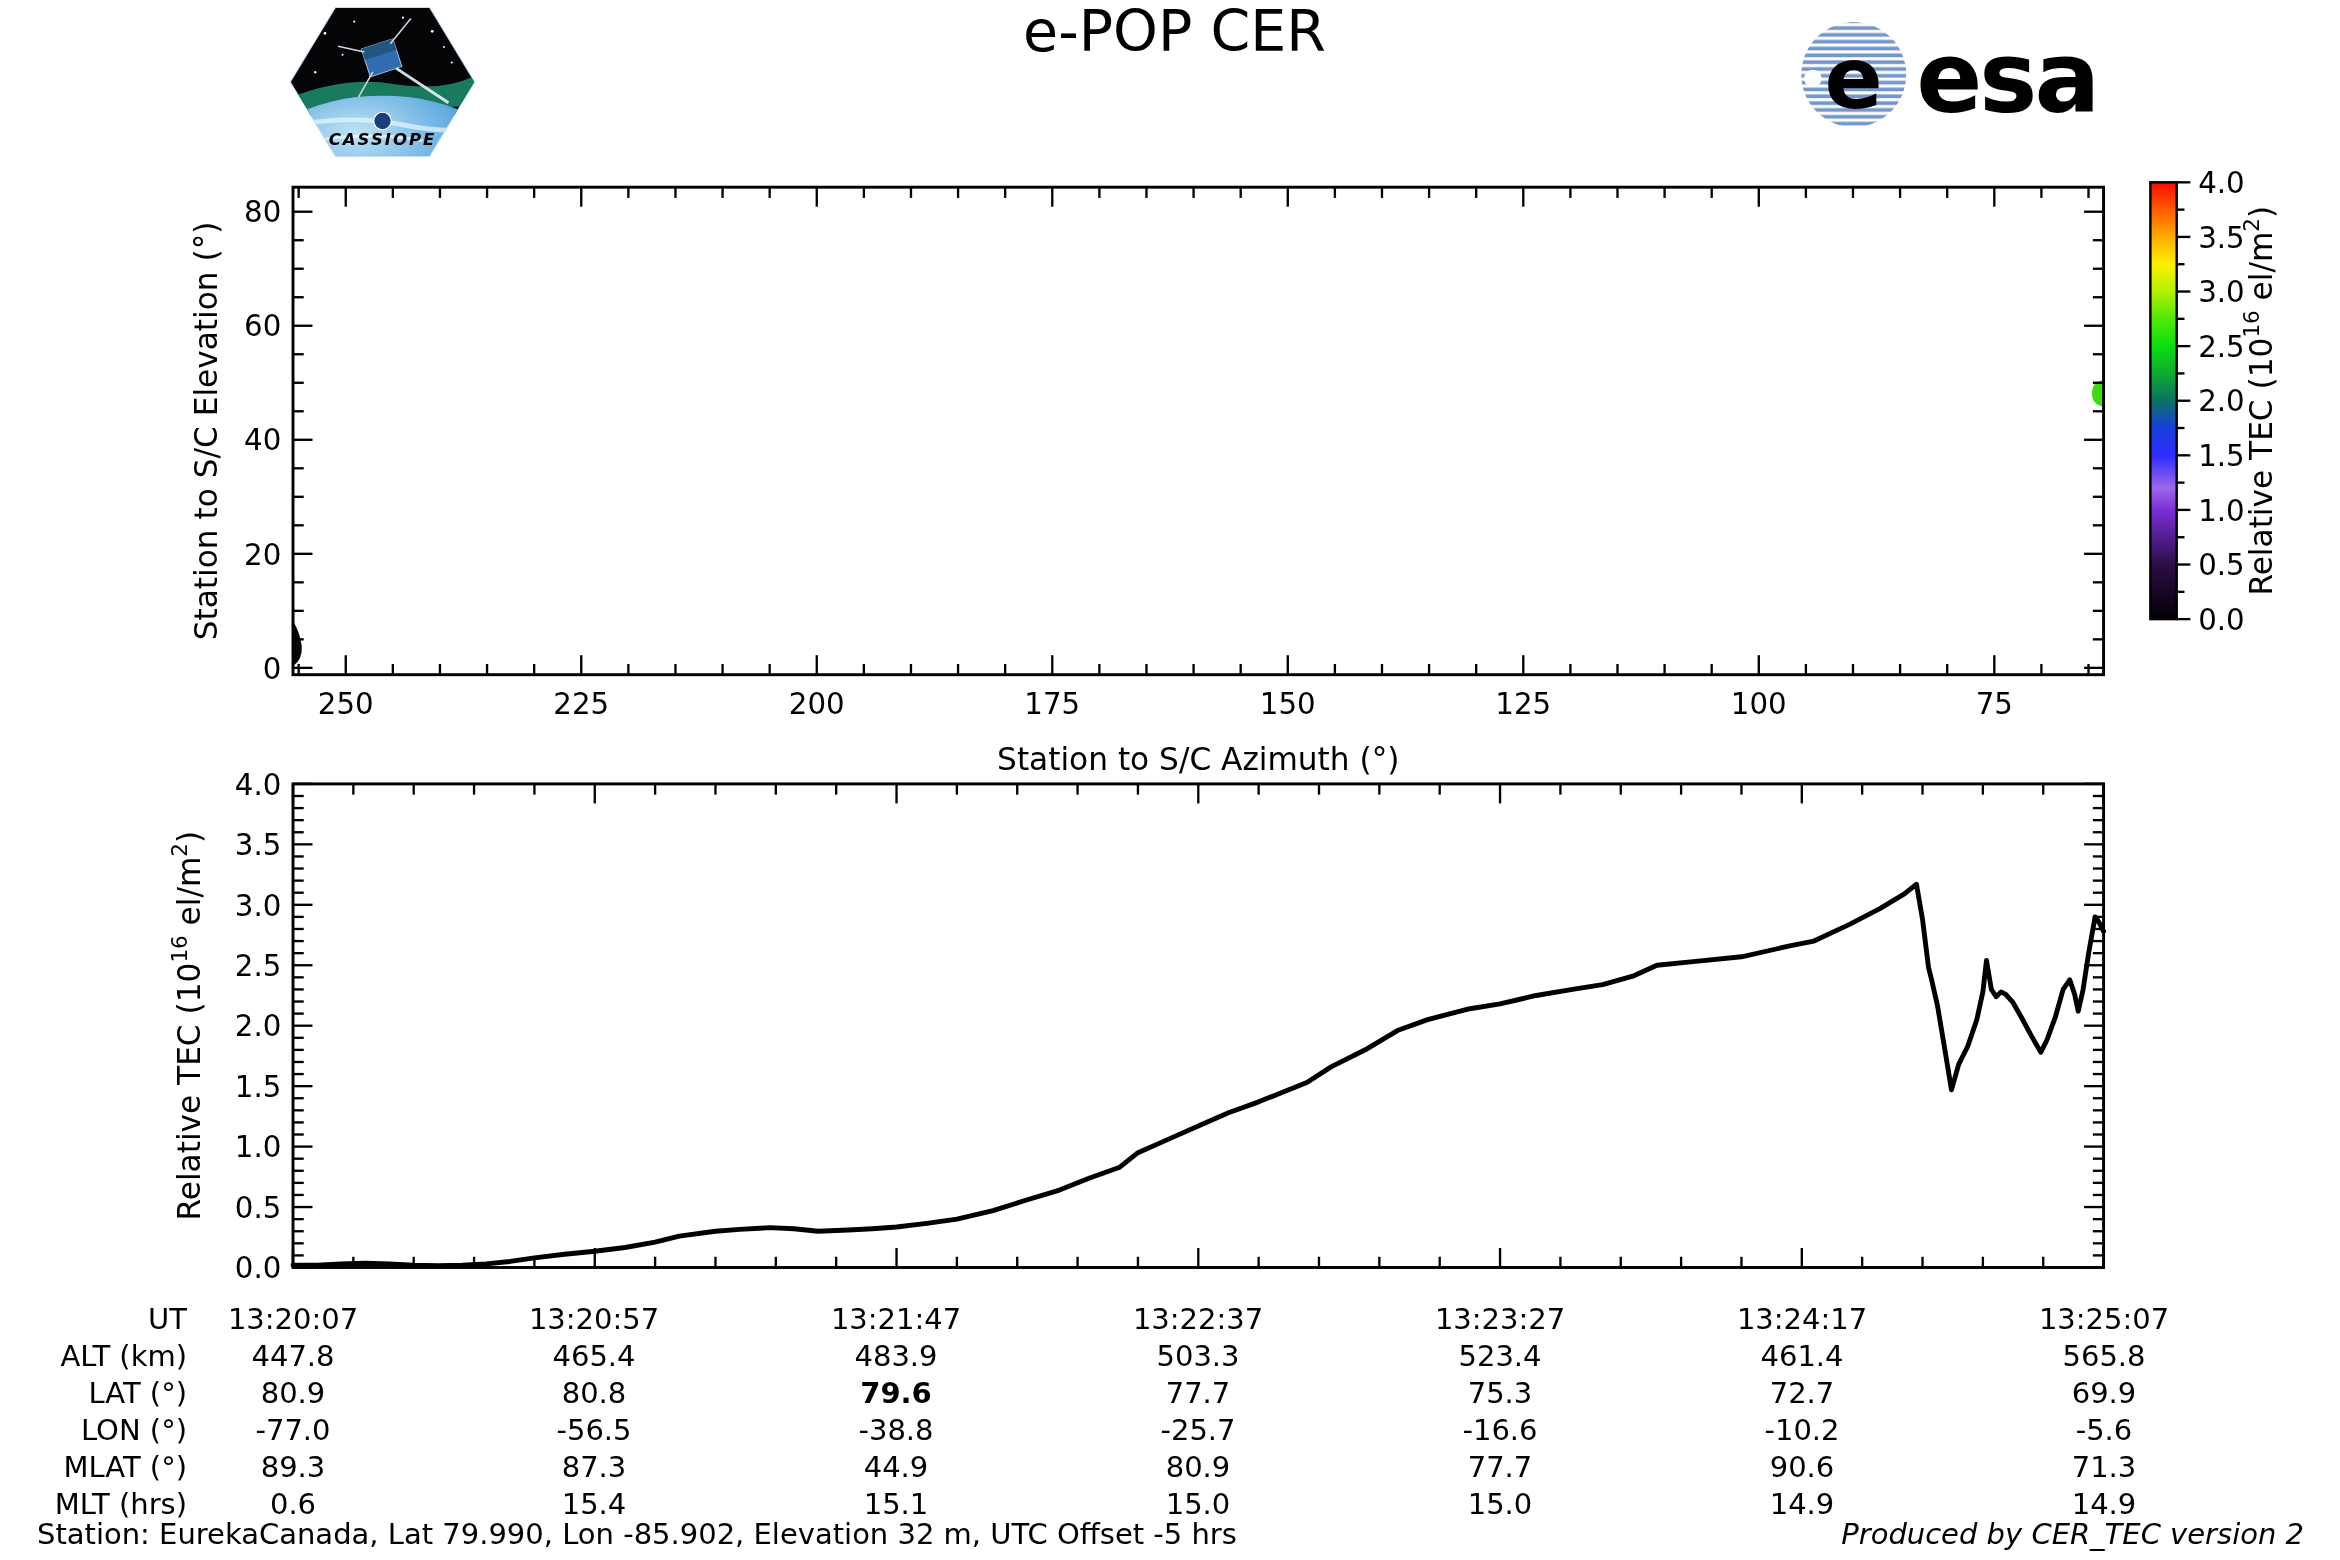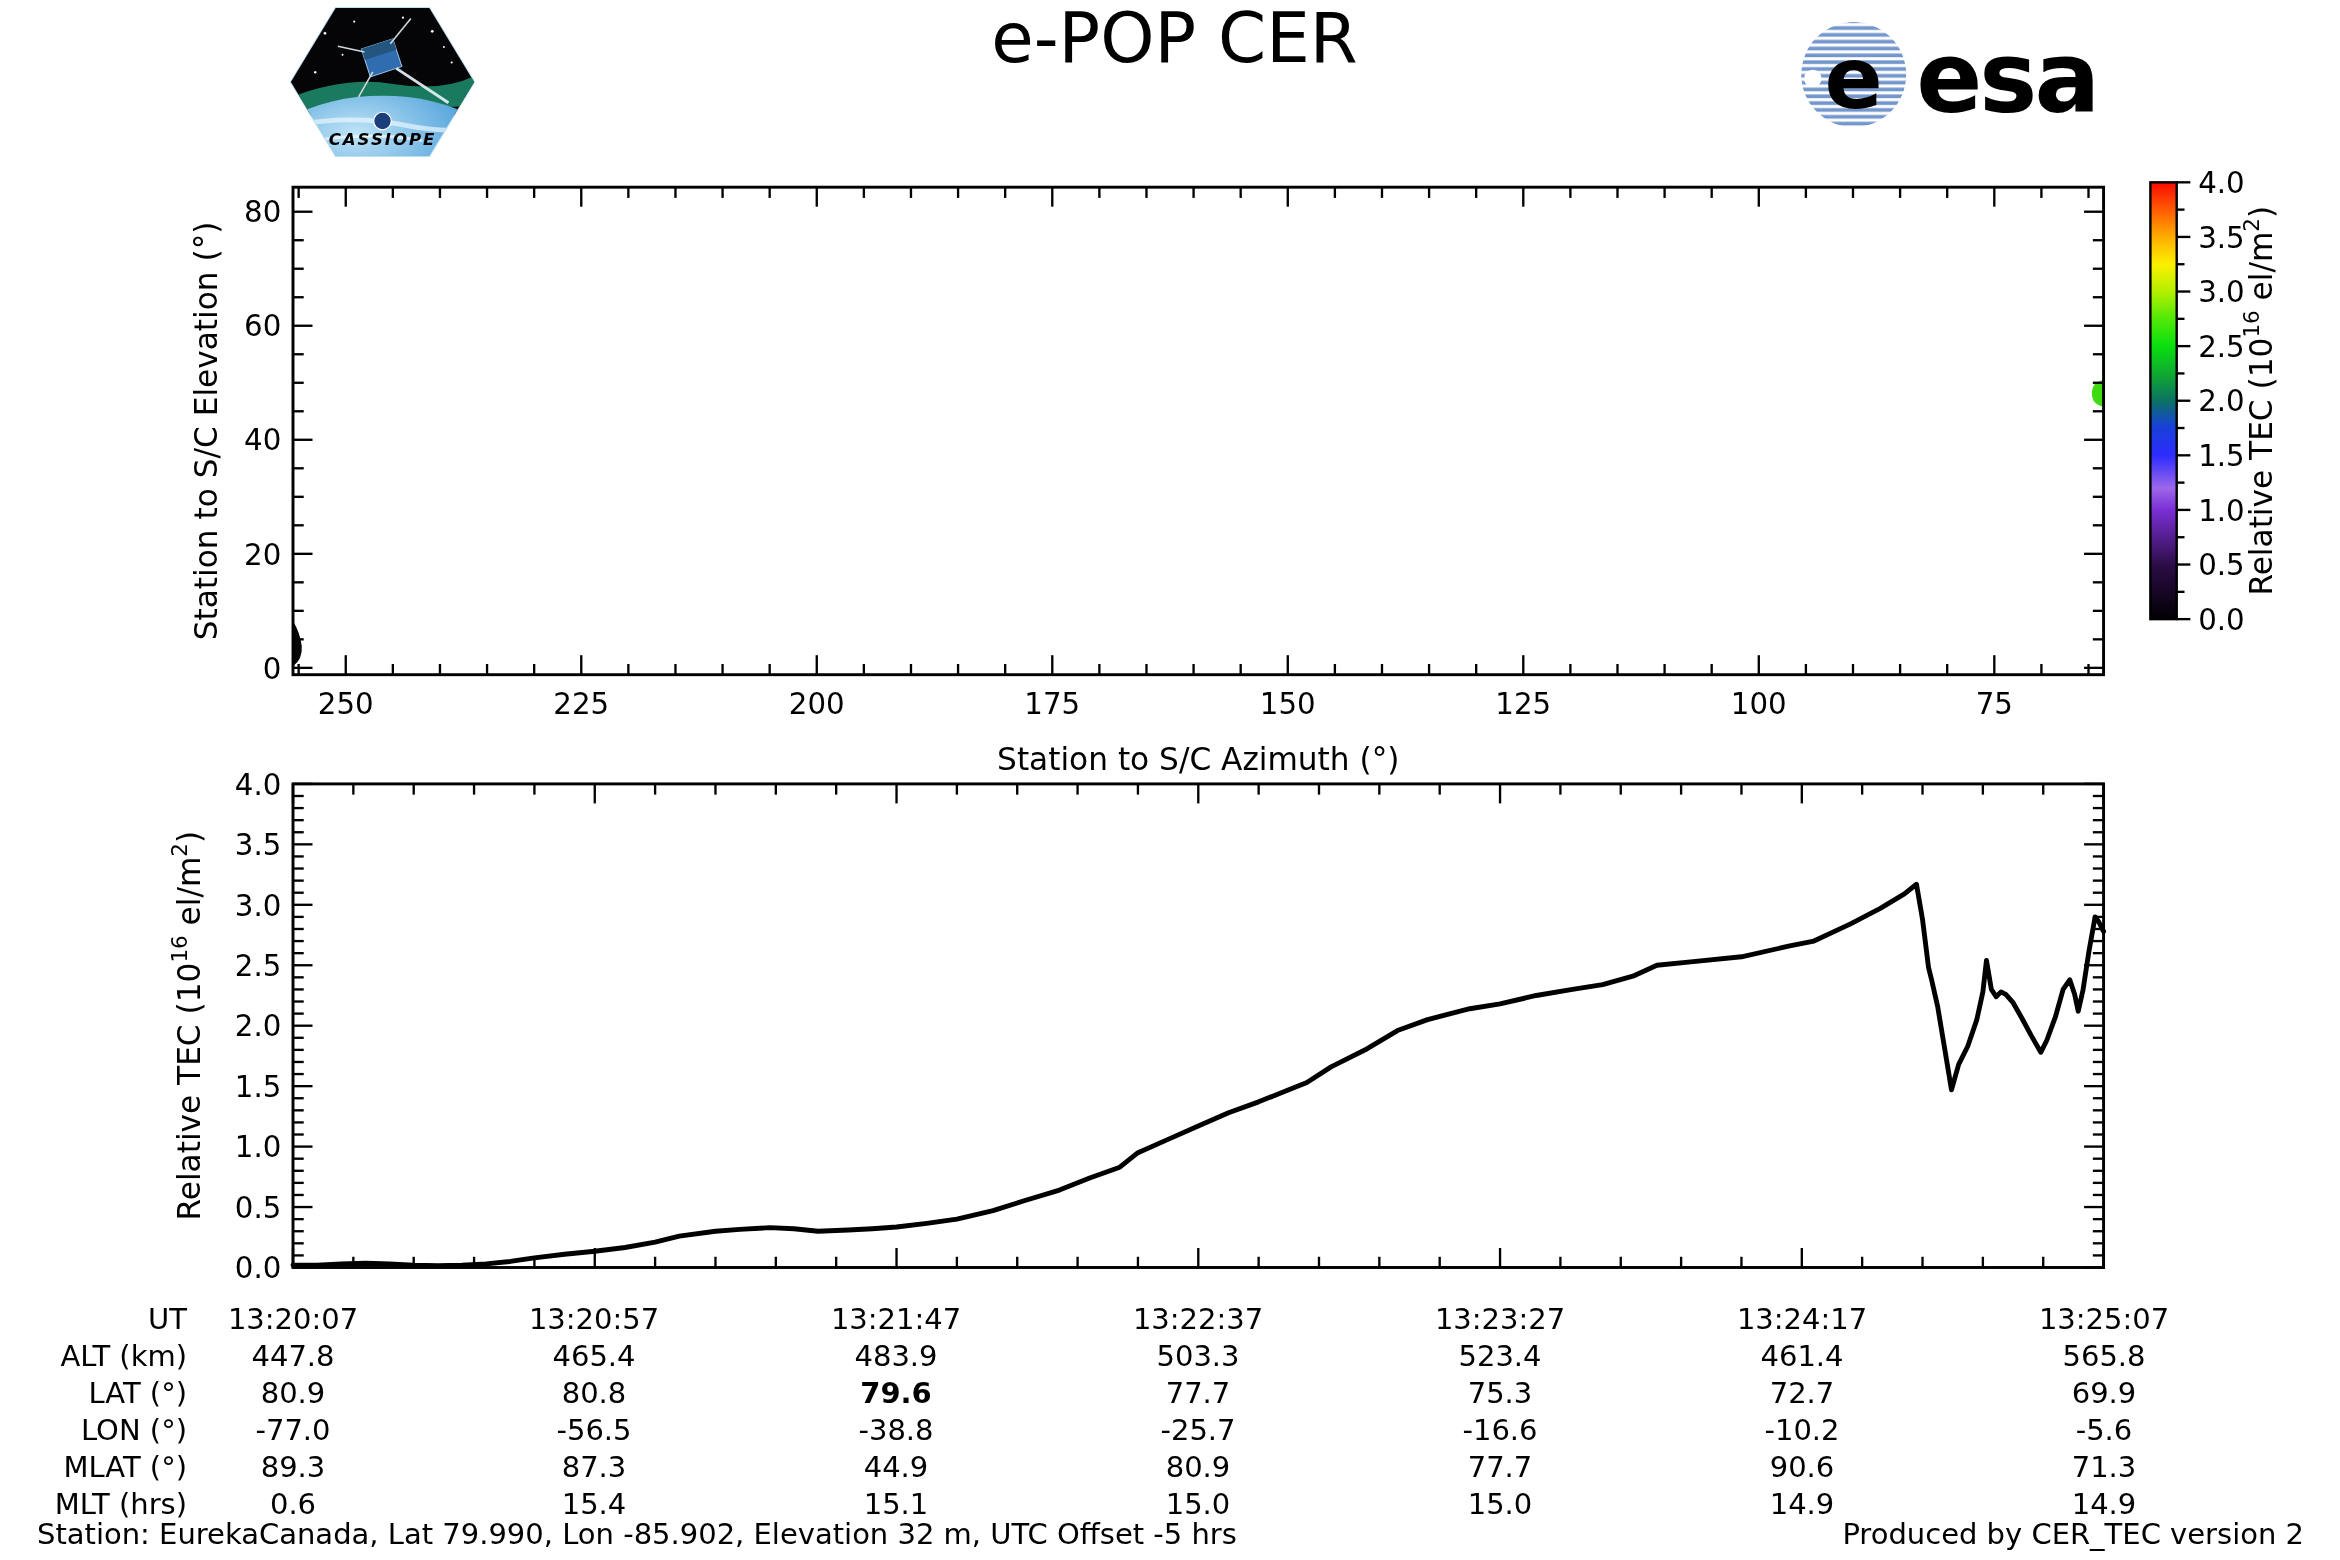--- a/index.html
+++ b/index.html
@@ -1,30 +1,30 @@
 <!DOCTYPE html>
 <html><head>
 <meta charset="utf-8">
 <style>
   html,body{margin:0;padding:0;background:#fff;}
   #page{position:relative;width:2341px;height:1560px;background:#fff;overflow:hidden;
         font-family:"DejaVu Sans","Liberation Sans",sans-serif;color:#000;}
   .abs{position:absolute;}
   #title-block{left:0;top:8;width:2341px;text-align:center;line-height:1.12;}
-  #main-title{font-size:69px;margin-left:8px;}
+  #main-title{font-size:57px;margin-left:8px;}
   #sub-title{font-size:53px;}
   #plots{left:0;top:0;}
   svg text{font-family:"DejaVu Sans","Liberation Sans",sans-serif;fill:#000;}
   .tick-label{font-size:30px;}
   .axis-label{font-size:32px;}
   .table-cell{position:absolute;font-size:29px;height:37px;line-height:37px;white-space:nowrap;}
   .row-label{text-align:right;}
   .col-val{text-align:center;transform:translateX(-50%);}
   #footer-left{left:37px;top:1517px;font-size:29px;}
-  #footer-right{top:1517px;right:37px;font-size:29px;}
+  #footer-right{top:1517px;right:37px;font-size:29px;font-style:italic;}
 </style>
 </head>
 <body>
 <div id="page">
 
   <svg class="abs" style="left:286px;top:3.9px" width="193" height="156" viewBox="0 0 198 160">
     <defs>
       <clipPath id="hexClip">
           <polygon points="51,4 147,4 193,80 147,156 51,156 5,80"></polygon>
         </clipPath>

